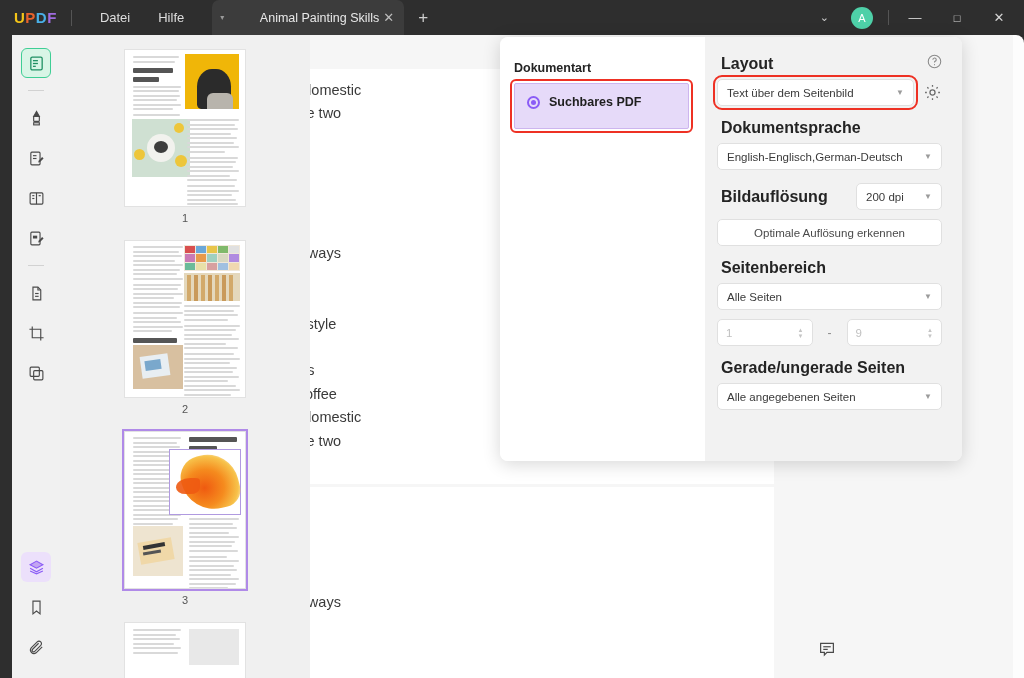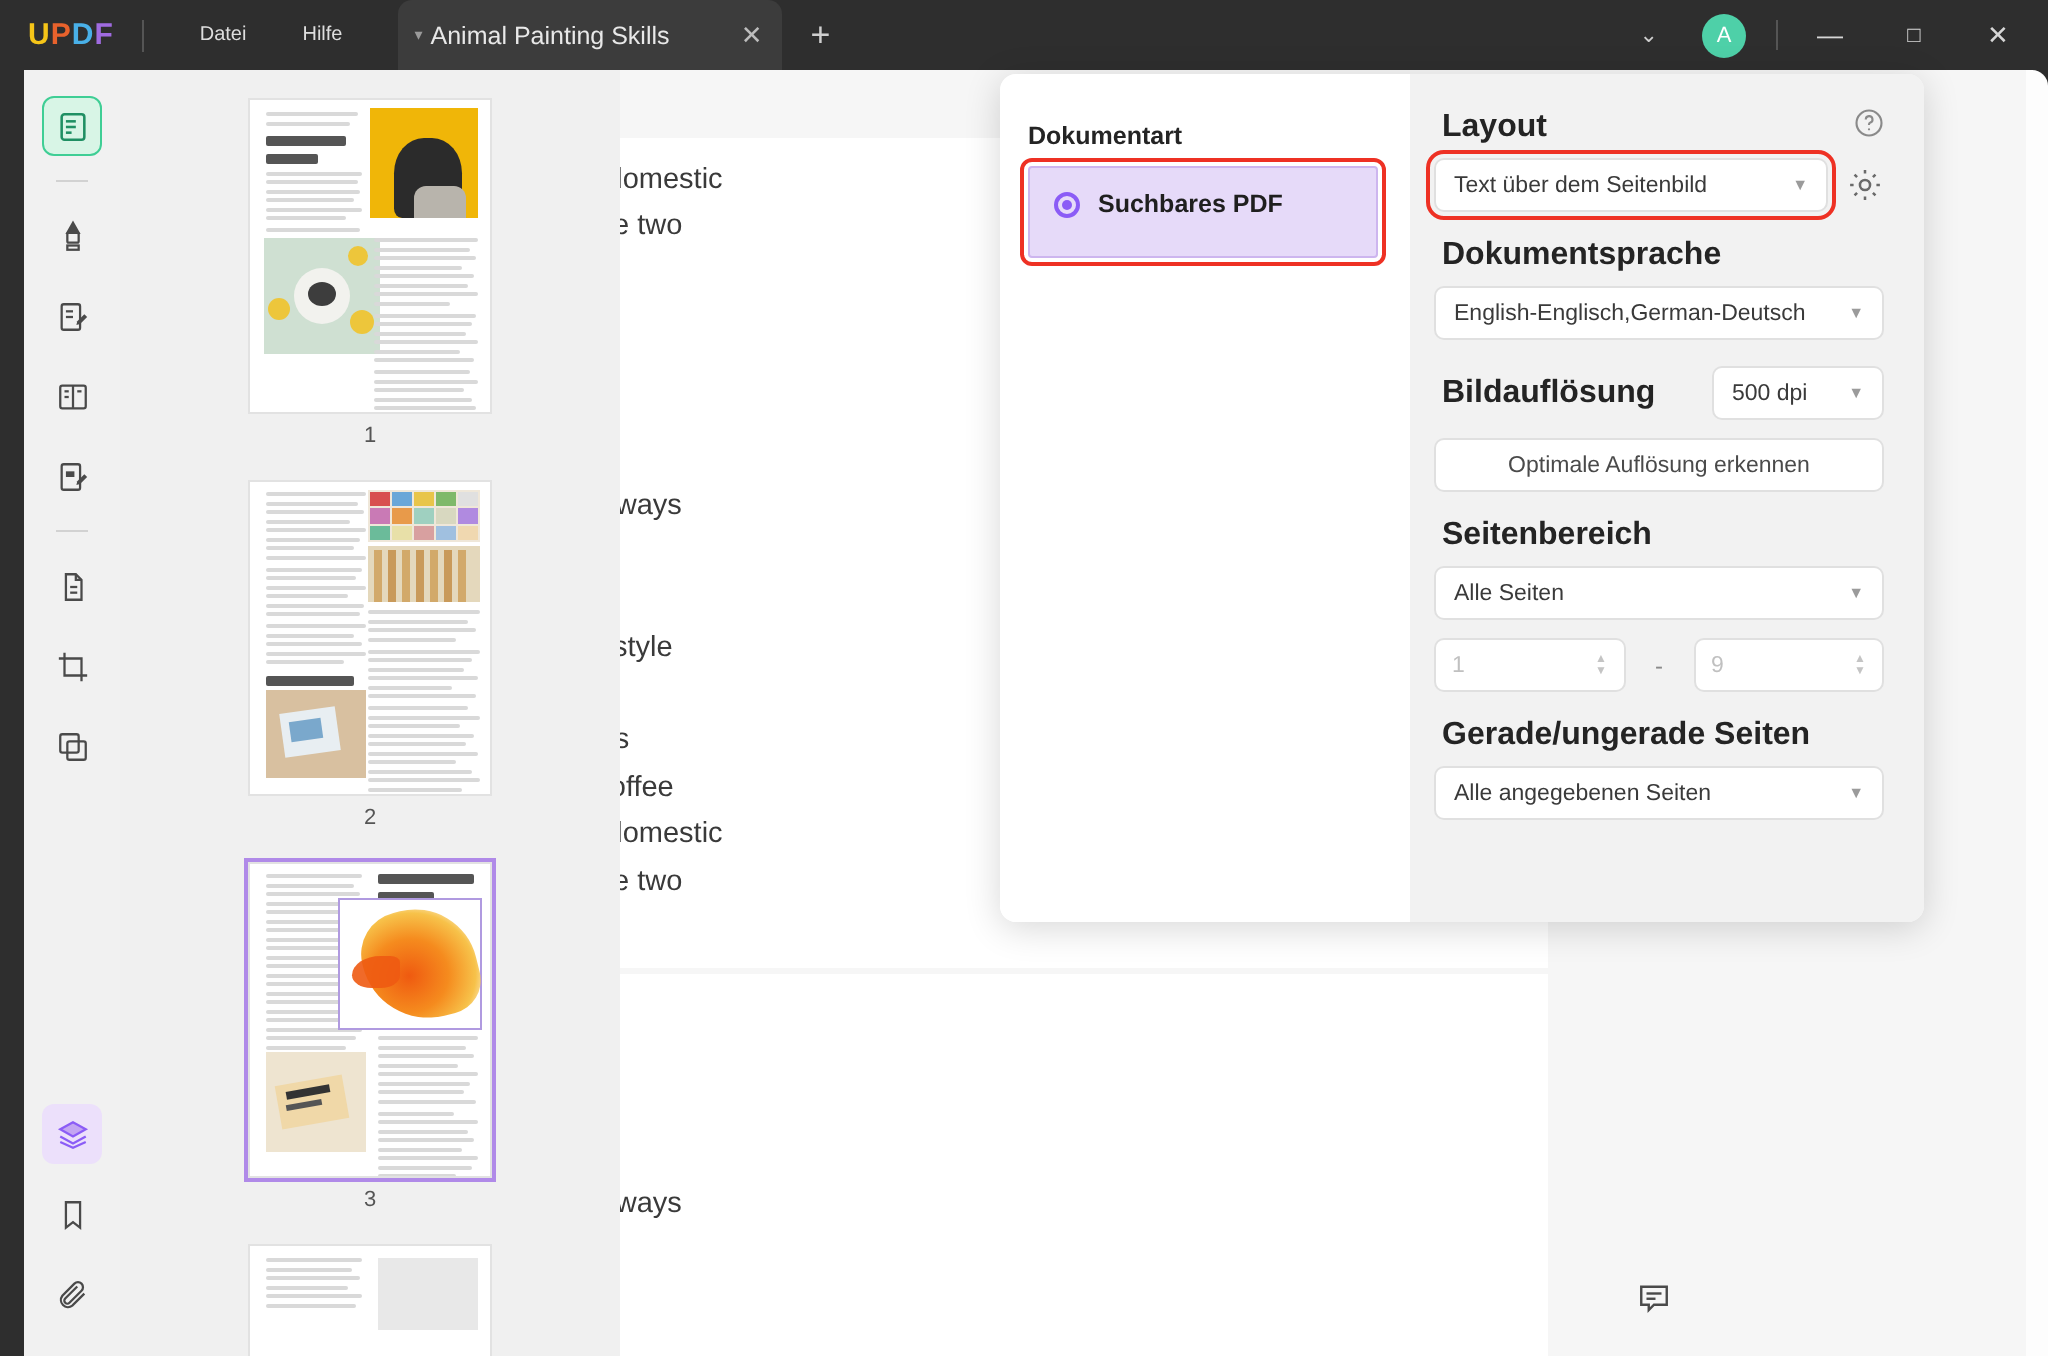--- a/index.html
+++ b/index.html
@@ -13,29 +13,29 @@
 
   
   .titlebar {
     position: absolute; left:0; top:0; width:1024px; height:35px;
     background:#2e2e2e; display:flex; align-items:center;
   }
   .logo { margin-left:14px; font-size:15px; font-weight:bold; letter-spacing:0.5px; }
   .logo .u{color:#f5c518;} .logo .p{color:#e8622c;} .logo .d{color:#49b0e8;} .logo .f{color:#a06be0;}
   .tb-sep { width:1px; height:16px; background:#555; margin:0 14px; }
   .tb-menu {
-    color:#dedede; font-size:10px; padding:4px 14px; cursor:default;
+    color:#dedede; font-size:13px; padding:4px 14px; cursor:default;
   }
   .tab {
     margin-left:14px; height:35px; width:192px; background:#3c3c3c;
     border-radius:7px 7px 0 0; display:flex; align-items:center; position:relative;
   }
   .tab .caret { margin-left:8px; color:#9a9a9a; font-size:8px; }
   .tab .tab-title {
-    flex:1; text-align:left; color:#e8e8e8; font-size:12.5px;
+    flex:1; text-align:right; color:#e8e8e8; font-size:12.5px;
     white-space:nowrap; overflow:hidden; text-overflow:ellipsis; padding:0 4px;
   }
   .tab .tab-close { color:#bdbdbd; font-size:13px; margin-right:10px; }
   .newtab { color:#cfcfcf; font-size:17px; margin-left:14px; }
   .tb-right { margin-left:auto; display:flex; align-items:center; padding-right:4px; }
   .tb-right .chev { color:#cfcfcf; font-size:11px; padding:6px 12px; }
   .avatar {
     width:22px; height:22px; border-radius:50%; background:#4ed0a8;
     color:#fff; font-size:11px; display:flex; align-items:center; justify-content:center;
     margin:0 10px;
@@ -636,21 +636,21 @@
 
       <div class="fld-label">Dokumentsprache</div>
       <div class="select mb14">
         <span>English-Englisch,German-Deutsch</span>
         <span class="arw">▼</span>
       </div>
 
       <div class="row mb9">
         <div class="fld-label" style="margin:0 0 0 4px;flex:1">Bildauflösung</div>
         <div class="select" style="width:86px">
-          <span>500 dpi</span>
+          <span>200 dpi</span>
           <span class="arw">▼</span>
         </div>
       </div>
       <div class="btn mb14">Optimale Auflösung erkennen</div>
 
       <div class="fld-label">Seitenbereich</div>
       <div class="select mb9">
         <span>Alle Seiten</span>
         <span class="arw">▼</span>
       </div>

